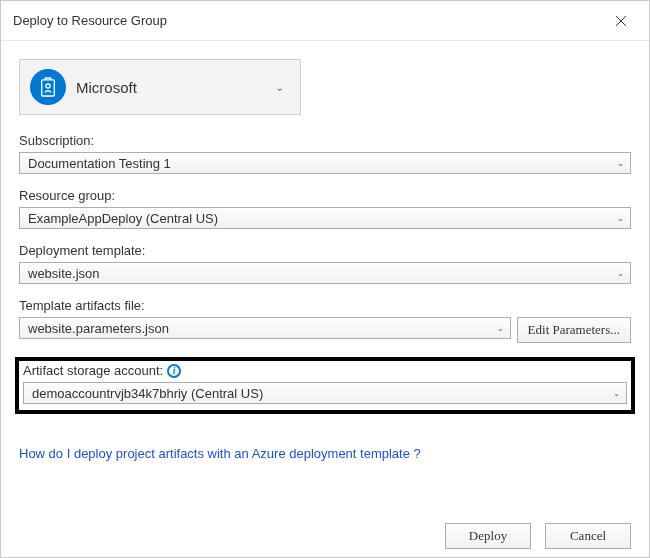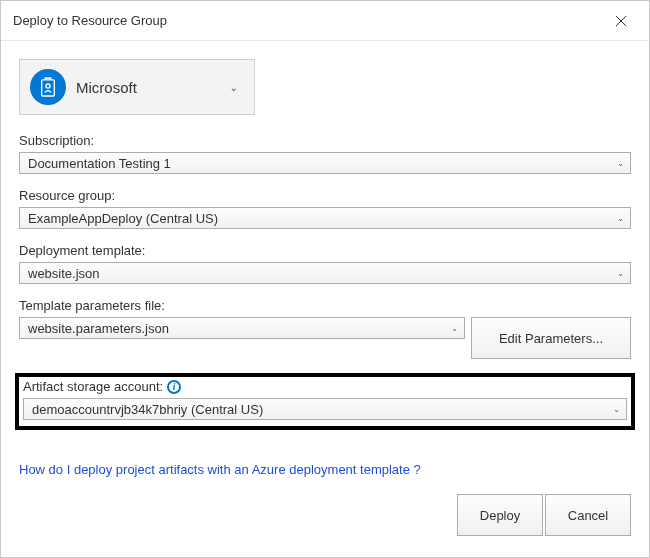--- a/index.html
+++ b/index.html
@@ -40,21 +40,21 @@
     }
     .content {
       padding: 18px 18px 0 18px;
     }
     .account-box {
       display: inline-flex;
       align-items: center;
       border: 1px solid #cfcfcf;
       background: #f3f3f3;
       padding: 8px 10px;
-      width: 236px;
+      width: 282px;
       height: 56px;
       margin-bottom: 18px;
       position: relative;
     }
     .account-icon {
       width: 36px;
       height: 36px;
       border-radius: 50%;
       background: #0078d4;
       display: flex;
@@ -120,49 +120,50 @@
       padding: 0 6px 0 8px;
       font-size: 13px;
       color: #333;
       cursor: pointer;
     }
     .dropdown .chev {
       font-size: 8px;
       color: #555;
     }
     .btn {
-      height: 42px;
+      height: 26px;
       border: 1px solid #adadad;
       background: linear-gradient(#fdfdfd, #f1f1f1);
-      padding: 0 27px;
+      padding: 0 10px;
       font-size: 13px;
       color: #333;
       cursor: pointer;
       display: inline-flex;
       align-items: center;
       justify-content: center;
+      font-family: Liberation Serif, serif;
     }
     .highlight-box {
       border: 4px solid #000000;
       padding: 2px 4px 6px 4px;
       margin: 0 -4px 12px -4px;
     }
     .help-link {
       color: #1d4ed8;
       font-size: 13px;
       cursor: pointer;
       display: inline-block;
       margin-top: 20px;
     }
     .footer {
       position: absolute;
-      bottom: 21px;
+      bottom: 8px;
       right: 18px;
       display: flex;
-      gap: 2px;
+      gap: 14px;
     }
     .footer .btn {
       width: 86px;
     }
   </style>
 </head>
 <body>
 
 <div class="titlebar">
   <span class="title">Deploy to Resource Group</span>
@@ -212,21 +213,21 @@
     <div class="field-label">Deployment template:</div>
     <div class="field-row">
       <div class="dropdown">
         <span>website.json</span>
         <span class="chev">⌄</span>
       </div>
     </div>
   </div>
 
   <div class="field">
-    <div class="field-label">Template parameters file:</div>
+    <div class="field-label">Template artifacts file:</div>
     <div class="field-row">
       <div class="dropdown">
         <span>website.parameters.json</span>
         <span class="chev">⌄</span>
       </div>
       <button class="btn">Edit Parameters...</button>
     </div>
   </div>
 
   <div class="highlight-box">

